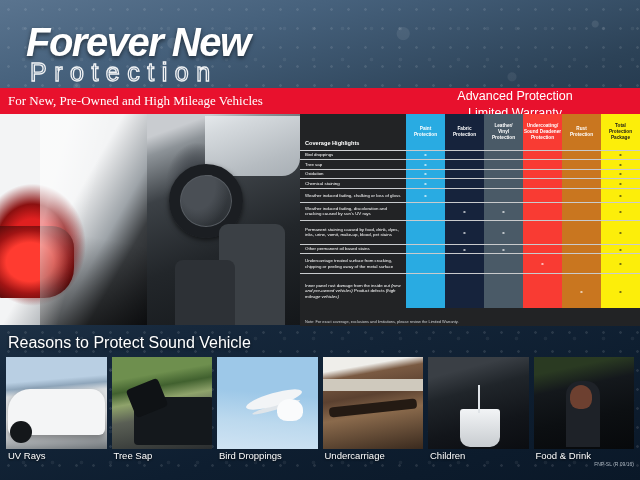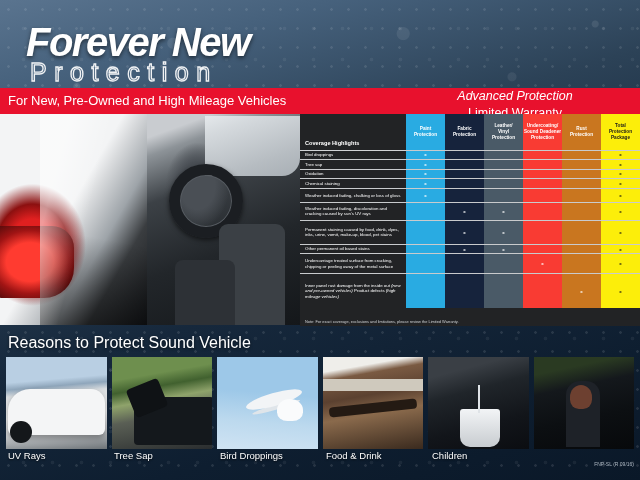--- a/index.html
+++ b/index.html
@@ -54,35 +54,35 @@
     position:absolute; left:30px; top:60px;
     font-size:25px; letter-spacing:7.5px; line-height:25px;
     color:transparent;
     -webkit-text-stroke:1.3px rgba(255,255,255,.92);
     white-space:nowrap;
   }
 
   
   .redband {
     position:absolute; left:0; top:88px; width:640px; height:26px;
-    background:#e8112d; z-index:4;
+    background:#e8112d; z-index:4;font-family:Liberation Serif, serif;
   }
   .redband .tag {
     position:absolute; left:8px; top:5px;
     font-size:13px; color:#fff; white-space:nowrap;
   }
   .redpanel {
     position:absolute; left:390px; top:88px; width:250px; height:32px;
     background:#e8112d; z-index:5;
   }
   .redpanel .l1, .redpanel .l2 {
     position:absolute; width:250px; text-align:center;
     font-size:12.5px; color:#fff; white-space:nowrap;
   }
-  .redpanel .l1 { top:1px;font-style:italic; }
+  .redpanel .l1 { top:1px; }
   .redpanel .l2 { top:18px;text-align:center; }
 
   
   .photos-top { position:absolute; left:0; top:114px; width:300px; height:211px; z-index:2; display:flex; }
   .ph { position:relative; overflow:hidden; }
   .ph-tail { width:147px; height:211px;
     background:
       radial-gradient(ellipse at 22% 62%, #e02020 0 14%, #8c1010 22%, transparent 33%),
       linear-gradient(120deg,#f3f4f5 0 46%, #d9dbdd 52%, #9ea4a9 66%, #3a3d40 78%, #15171a 100%);
   }
@@ -336,18 +336,19 @@
     <div class="cell p3"></div>
     <div class="cell p4"></div>
     <div class="cell p5"></div>
     <div class="cell p6"></div>
   </div>
 
   <div class="cap-row" id="caprow">
       <div class="cap">UV Rays</div>
       <div class="cap">Tree Sap</div>
       <div class="cap">Bird Droppings</div>
+      <div class="cap">Undercarriage</div>
+      <div class="cap">Children</div>
       <div class="cap">Food &amp; Drink</div>
-      <div class="cap">Children</div>
     </div>
 
   <div class="code">FNP-SL (R 09/16)</div>
 </div>
 
 </body></html>

